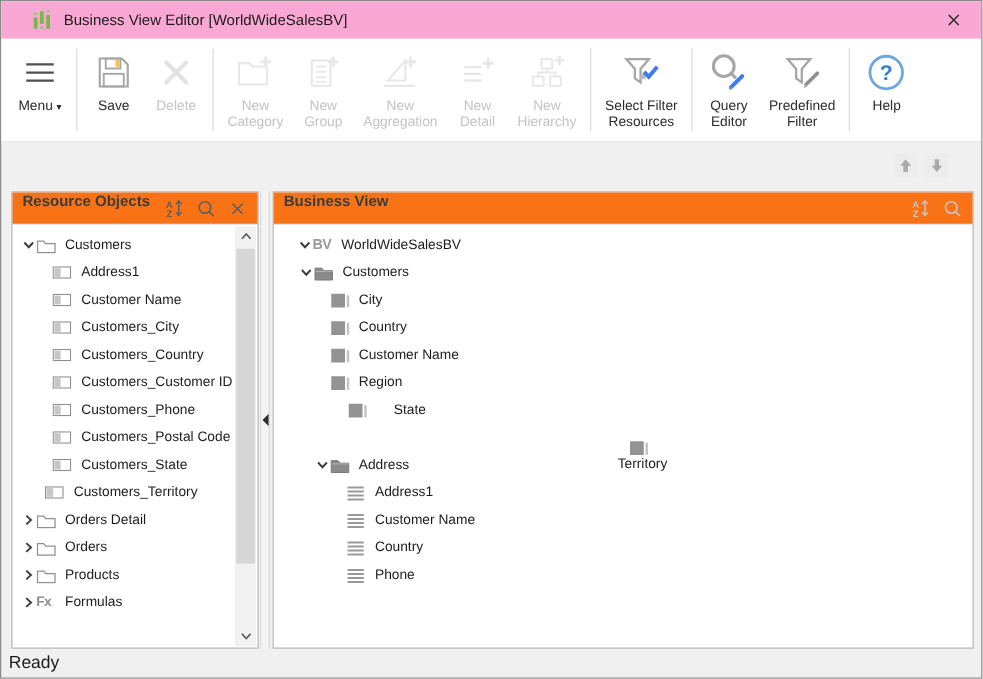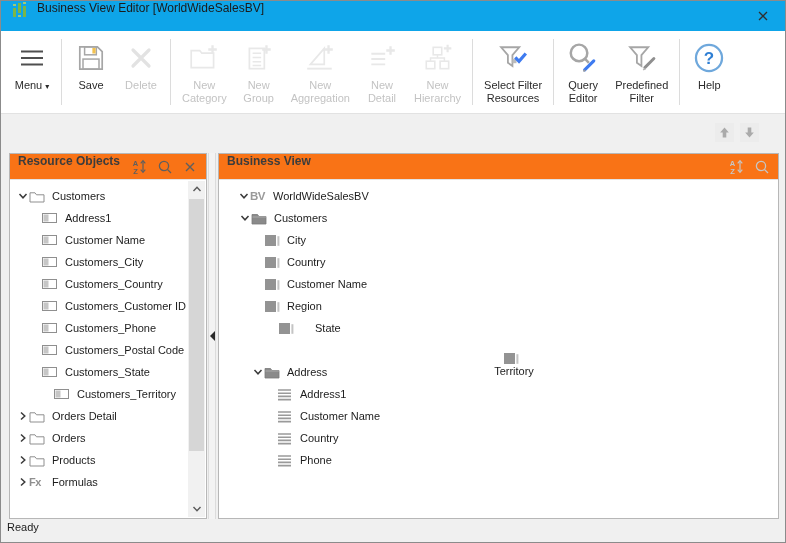--- a/index.html
+++ b/index.html
@@ -1,21 +1,21 @@
 <!DOCTYPE html>
 <html><head>
 <meta charset="utf-8">
 <style>
   html,body{margin:0;padding:0;background:#cfcfcf;}
   .window{position:relative;width:784px;height:541px;border:1px solid #8b8b8b;
     background:#f0f0f0;font-family:"Liberation Sans",sans-serif;overflow:hidden;}
 
   
-  .titlebar{position:absolute;top:0;left:0;right:0;height:30px;background:#0ea5e9;
-    display:flex;padding-left:10px;box-sizing:border-box;}
+  .titlebar{position:absolute;top:0;left:0;right:0;height:30px;background:#f9a8d4;
+    display:flex;align-items:center;padding-left:24px;box-sizing:border-box;}
   .app-icon{width:18px;height:18px;margin-right:8px;flex:none;}
   .title-text{font-size:12px;color:#1b1b1b;}
   .close-btn{position:absolute;right:12px;top:6px;width:20px;height:18px;
     display:flex;align-items:center;justify-content:center;}
 
   
   .toolbar{position:absolute;top:30px;left:0;right:0;height:83px;background:#ffffff;
     border-bottom:1px solid #e2e2e2;display:flex;align-items:stretch;
     padding-left:6px;box-sizing:border-box;}
   .tb-btn{display:flex;flex-direction:column;align-items:center;padding:9px 7px 2px;}
@@ -59,21 +59,21 @@
     align-items:center;justify-content:center;}
   .sb-up{top:0;} .sb-down{bottom:0;}
   .sb-thumb{position:absolute;left:1px;width:15px;top:18px;height:252px;background:#d6d6d6;}
 
   
   .splitter{position:absolute;left:207px;top:152px;width:8px;height:366px;
     background:#f3f3f3;border-left:1px solid #dcdcdc;border-right:1px solid #dcdcdc;
     box-sizing:border-box;display:flex;align-items:center;justify-content:center;}
 
   
-  .statusbar{position:absolute;left:6px;top:520px;font-size:11px;color:#1b1b1b;}
+  .statusbar{position:absolute;left:6px;top:520px;font-size:14px;color:#1b1b1b;}
 </style>
 </head>
 <body>
 
 <div class="window">
 
   <div class="titlebar">
     <span class="app-icon">
       <svg width="18" height="18" viewBox="0 0 18 18">
         <rect x="2" y="3" width="3" height="2" fill="#9cc97a"></rect>
@@ -342,21 +342,21 @@
         <div class="tree-row" style="padding-left: 18px;">
           <span class="chev"></span>
           <span class="node-icon">
             <svg width="15" height="10" viewBox="0 0 15 10">
               <rect x="0.5" y="0.5" width="14" height="9" fill="#ffffff" stroke="#8f8f8f"></rect>
               <rect x="1.5" y="1.5" width="5" height="7" fill="#c6c6c6"></rect>
             </svg>
           </span>
           <span class="node-label">Customers_State</span>
         </div>
-        <div class="tree-row" style="padding-left: 30px;">
+        <div class="tree-row" style="padding-left: 12px;">
           <span class="chev"></span>
           <span class="node-icon">
             <svg width="15" height="10" viewBox="0 0 15 10">
               <rect x="0.5" y="0.5" width="14" height="9" fill="#ffffff" stroke="#8f8f8f"></rect>
               <rect x="1.5" y="1.5" width="5" height="7" fill="#c6c6c6"></rect>
             </svg>
           </span>
           <span class="node-label">Customers_Territory</span>
         </div>
         <div class="tree-row" style="padding-left: 5px;">

